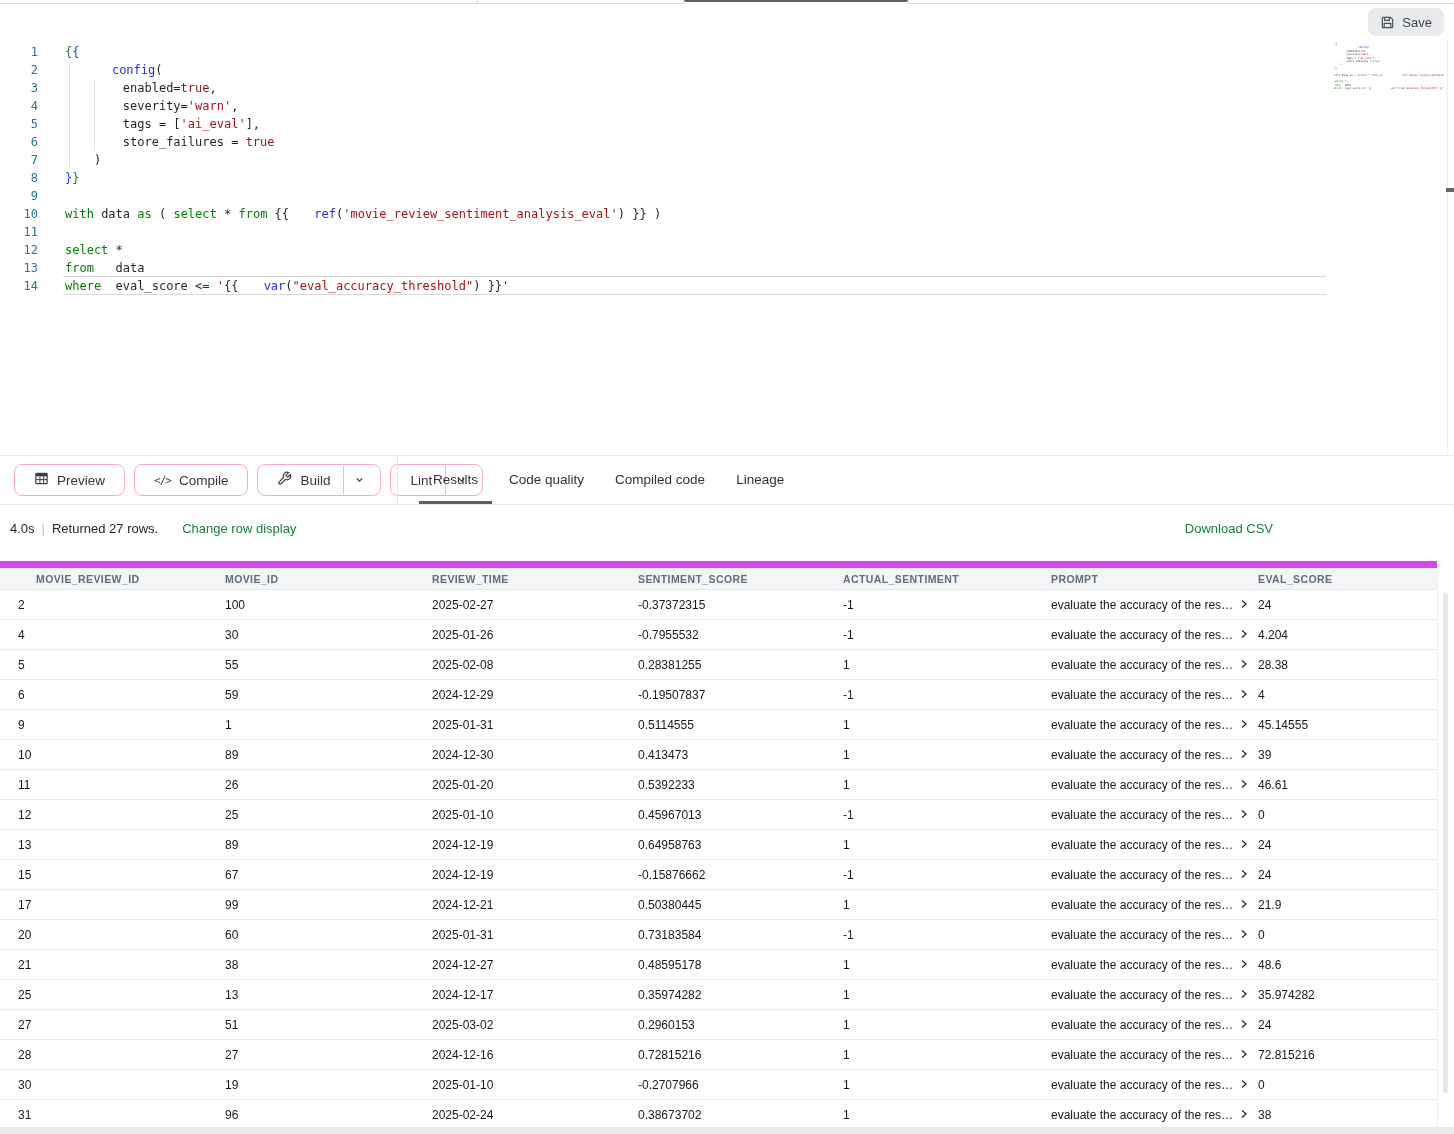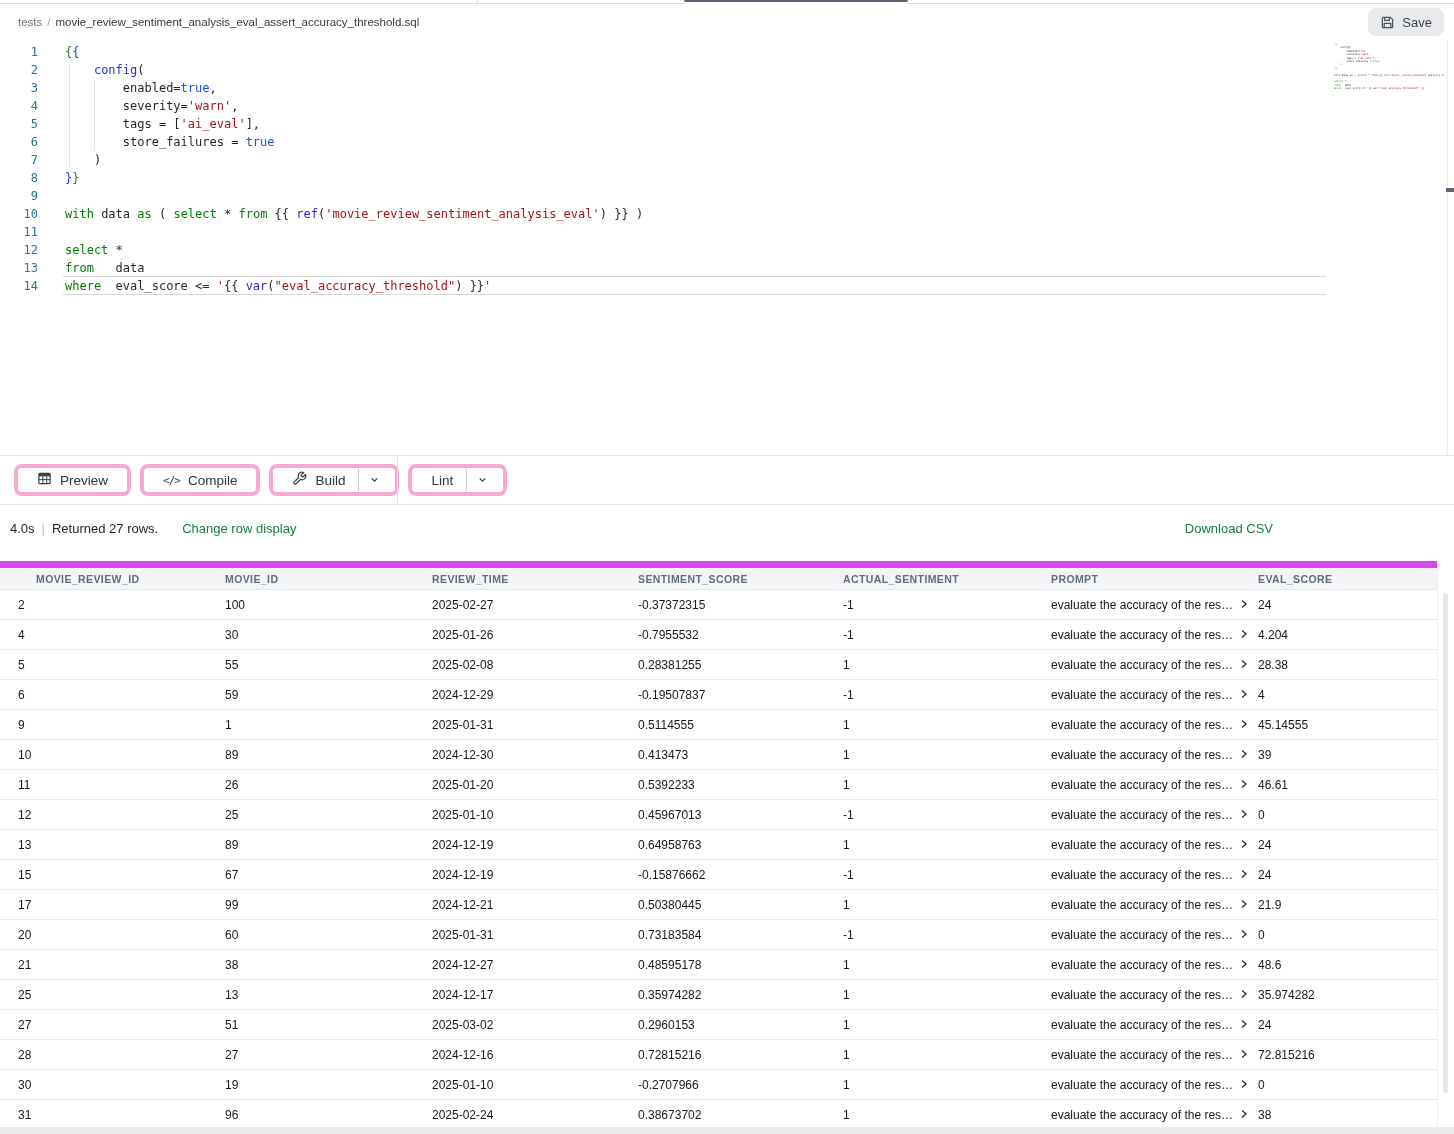--- a/index.html
+++ b/index.html
@@ -22,40 +22,40 @@
   #save-btn{position:absolute;right:10px;top:4px;height:28px;padding:0 12px;background:#e9eaed;border:none;border-radius:8px;display:flex;align-items:center;gap:7px;font-size:13px;color:#3c434e;font-family:inherit;cursor:pointer;}
   #save-btn svg{display:block;}
 
   
   #editor{position:absolute;left:0;top:40px;width:1454px;height:415px;background:#fff;overflow:hidden;}
   #code-lines{padding-top:3px;}
   .cl{height:18px;display:flex;font-family:"DejaVu Sans Mono",monospace;font-size:12px;line-height:18px;white-space:pre;}
   .cl .ln{width:38px;text-align:right;color:#237893;flex:0 0 38px;}
   .cl .code{margin-left:27px;}
   .tk-k{color:#008000;}
-  .tk-f{color:#2a2ad8;}
+  .tk-f{color:#2a2ad8;margin-left:18px;}
   .tk-s{color:#a31515;}
-  .tk-b{color:#1d4ed8;}
+  .tk-b{color:#7f1d1d;}
   .tk-p{color:#1f2328;}
   .tk-bg{color:#1d7a33;}
   .tk-bb{color:#1a40d8;}
   .guide{position:absolute;width:1px;background:#e4e4e4;}
   #guide1{left:69px;top:22px;height:106px;}
   #guide2{left:94px;top:40px;height:71px;}
   #current-line{position:absolute;left:63px;top:236px;width:1263px;height:19px;border-top:1px solid #d8d8d8;border-bottom:1px solid #d8d8d8;box-sizing:border-box;}
   #minimap{position:absolute;left:1332px;top:3px;width:112px;overflow:hidden;}
   #minimap .cl{height:3.4px;line-height:3.4px;font-size:2.6px;}
   #minimap .cl .code{margin-left:2px;}
   #editor-scroll-sep{position:absolute;left:1447px;top:0;bottom:0;width:1px;background:#efefef;}
   #editor-scroll-marker{position:absolute;left:1446px;top:148px;width:8px;height:4px;background:#5f6672;}
 
   
   #toolbar{position:absolute;left:0;top:455px;width:1454px;height:50px;border-top:1px solid #e7e9ec;border-bottom:1px solid #e2e5e9;box-sizing:border-box;background:#fff;}
   #action-buttons{position:absolute;left:14px;top:8px;display:flex;gap:9px;}
-  .btn{border:4px solid #f9a8d4;border-radius:8px;background:#fff;height:32px;display:flex;align-items:center;font-size:13.5px;color:#2f3540;font-family:inherit;cursor:pointer;box-sizing:border-box;}
+  .btn{border:1px solid #f9a8d4;border-radius:8px;background:#fff;height:32px;display:flex;align-items:center;font-size:13.5px;color:#2f3540;font-family:inherit;cursor:pointer;box-sizing:border-box;}
   .btn .btn-main{display:flex;align-items:center;gap:8px;padding:0 13px;height:100%;}
   .btn .btn-caret{width:30px;height:100%;border-left:1px solid #c8cdd5;display:flex;align-items:center;justify-content:center;}
   .compile-glyph{font-size:11px;color:#3a414c;font-family:"DejaVu Sans Mono",monospace;letter-spacing:-1px;}
   #toolbar-divider{position:absolute;left:397px;top:0;height:100%;width:1px;background:#e2e5e9;}
   #tabs{position:absolute;left:419px;top:0;height:100%;display:flex;}
   .tab{position:relative;padding:0 14px;margin-right:3px;line-height:48px;font-size:13.5px;color:#2c323c;cursor:pointer;}
   .tab .underline{display:none;}
   .tab.active .underline{display:block;position:absolute;left:0;right:0;bottom:0;height:3px;background:#59606b;}
 
   
@@ -87,23 +87,20 @@
 <body>
 
 <div id="topstrip">
   <div class="seg s1"></div>
   <div class="seg s2"></div>
   <div class="seg active"></div>
   <div class="seg s4"></div>
 </div>
 
 <div id="hdr">
-  <div id="breadcrumb">
-    <span class="bc-parent">tests</span><span class="bc-sep">/</span><span class="bc-file">movie_review_sentiment_analysis_eval_assert_accuracy_threshold.sql</span>
-  </div>
   <button id="save-btn">
     <span>
         <svg width="15" height="15" viewBox="0 0 16 16" fill="none" stroke="#4a5260" stroke-width="1.3">
           <path d="M2.5 3.5a1 1 0 0 1 1-1h7.6l2.4 2.4v7.6a1 1 0 0 1-1 1h-9a1 1 0 0 1-1-1z"></path>
           <path d="M5 2.7v3h5v-3"></path>
           <path d="M4.5 13.3V9h7v4.3"></path>
         </svg>
       </span>
     <span>Save</span>
   </button>
@@ -187,20 +184,26 @@
         <span>Lint</span>
       </span>
       <span class="btn-caret">
         <span><svg width="11" height="11" viewBox="0 0 14 14" fill="none" stroke="#3a414c" stroke-width="1.6">
               <polyline points="3.5,5.5 7,9 10.5,5.5"></polyline>
             </svg></span>
       </span>
     </button>
   </div>
   <div id="toolbar-divider"></div>
+  <div id="tabs">
+      <div class="tab active"><span>Results</span><div class="underline"></div></div>
+      <div class="tab"><span>Code quality</span></div>
+      <div class="tab"><span>Compiled code</span></div>
+      <div class="tab"><span>Lineage</span></div>
+    </div>
 </div>
 
 <div id="status-row">
   <div id="status-left">
     <span>4.0s</span>
     <span class="sep">|</span>
     <span>Returned 27 rows.</span>
     <a class="teal-link" id="change-row-display">Change row display</a>
   </div>
   <a class="teal-link" id="download-csv">Download CSV</a>

